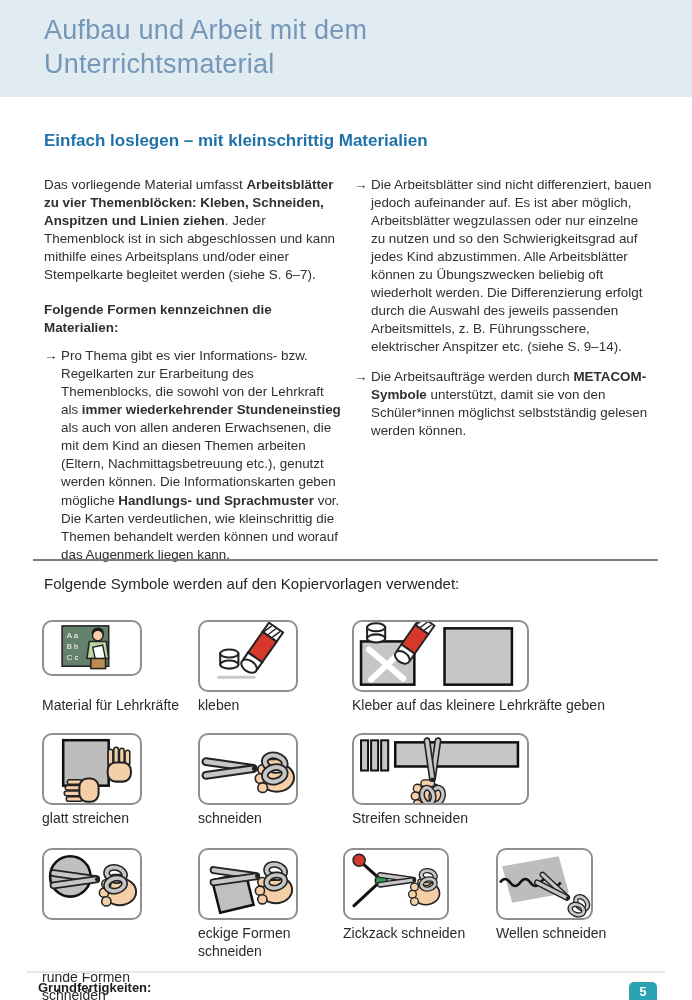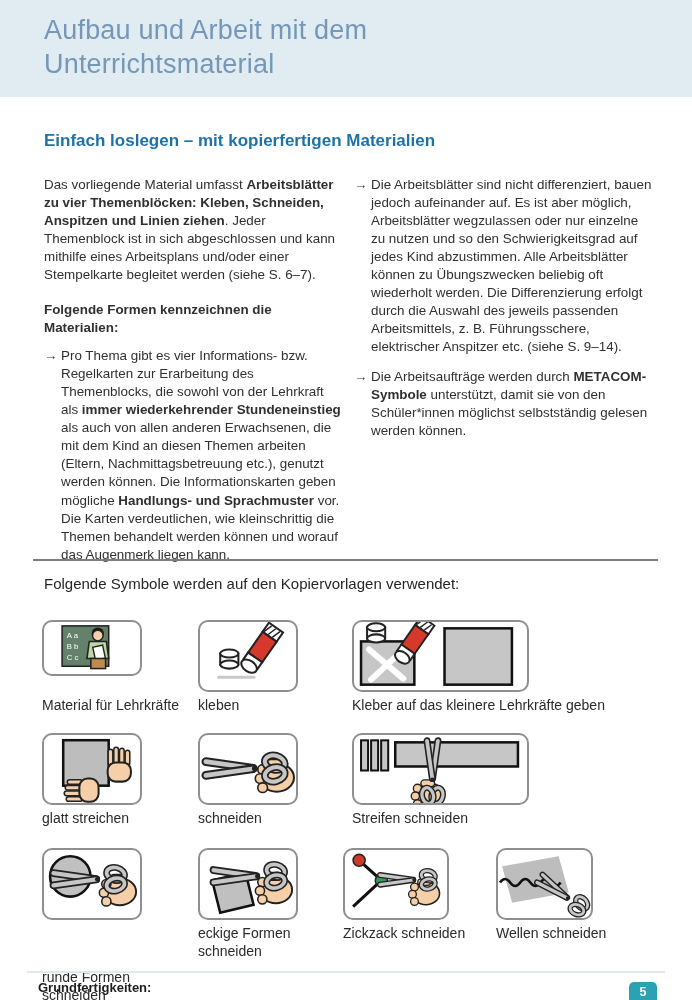--- a/index.html
+++ b/index.html
@@ -85,21 +85,21 @@
 
 <div id="page">
 
   <div id="header">
     <div id="title">
       <div>Aufbau und Arbeit mit dem</div>
       <div>Unterrichtsmaterial</div>
     </div>
   </div>
 
-  <div id="section-heading">Einfach loslegen – mit kopierfertigen Materialien</div>
+  <div id="section-heading">Einfach loslegen – mit kleinschrittig Materialien</div>
 
   <div class="col col-left">
     <div><span>Das vorliegende Material umfasst </span><span class="b">Arbeitsblätter zu vier Themenblöcken: Kleben, Schneiden, Anspitzen und Linien ziehen</span><span>. Jeder Themenblock ist in sich abgeschlossen und kann mithilfe eines Arbeitsplans und/oder einer Stempelkarte begleitet werden (siehe S. 6–7).</span></div>
     <div class="aspects">
       <div>Folgende Formen kennzeichnen die</div>
       <div>Materialien:</div>
     </div>
     <div class="bullet">
       <span class="arr">→</span>
       <div><span>Pro Thema gibt es vier Informations- bzw. Regelkarten zur Erarbeitung des Themenblocks, die sowohl von der Lehrkraft als </span><span class="b">immer wiederkehrender Stundeneinstieg</span><span> als auch von allen anderen Erwachsenen, die mit dem Kind an diesen Themen arbeiten (Eltern, Nachmittagsbetreuung etc.), genutzt werden können. Die Informationskarten geben mögliche </span><span class="b">Handlungs- und Sprachmuster</span><span> vor. Die Karten verdeutlichen, wie kleinschrittig die Themen behandelt werden können und worauf das Augenmerk liegen kann.</span></div>

